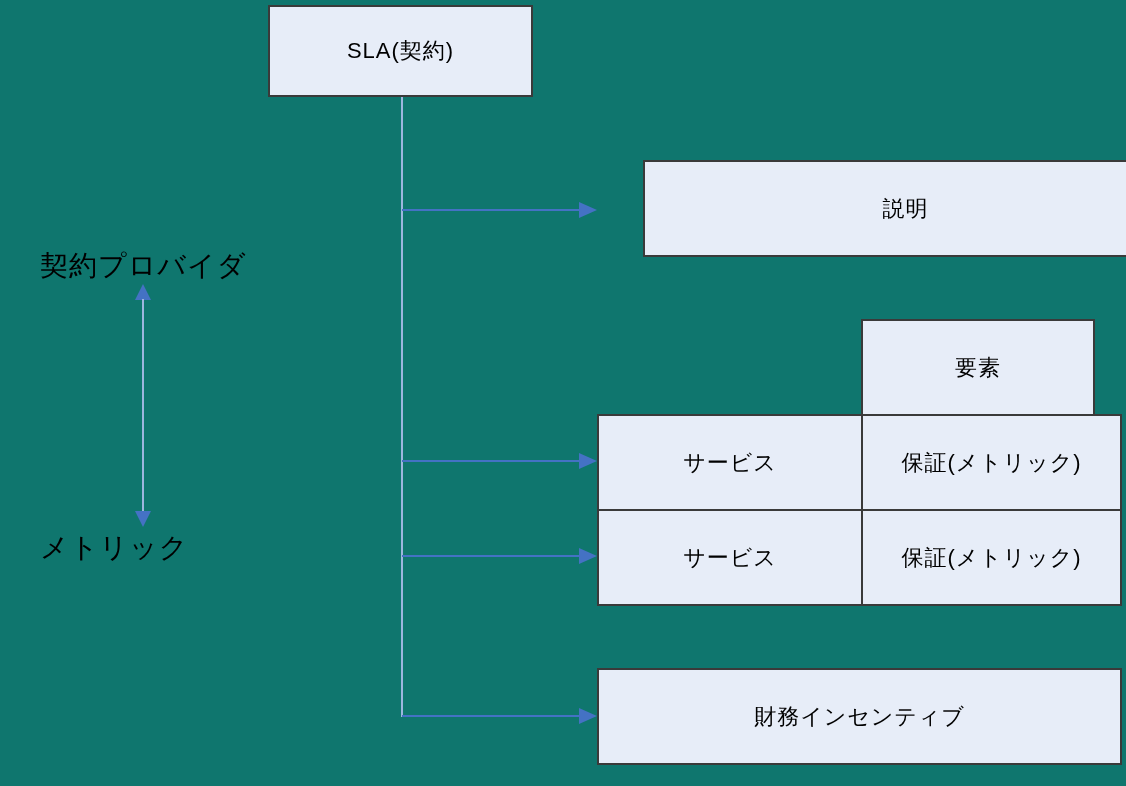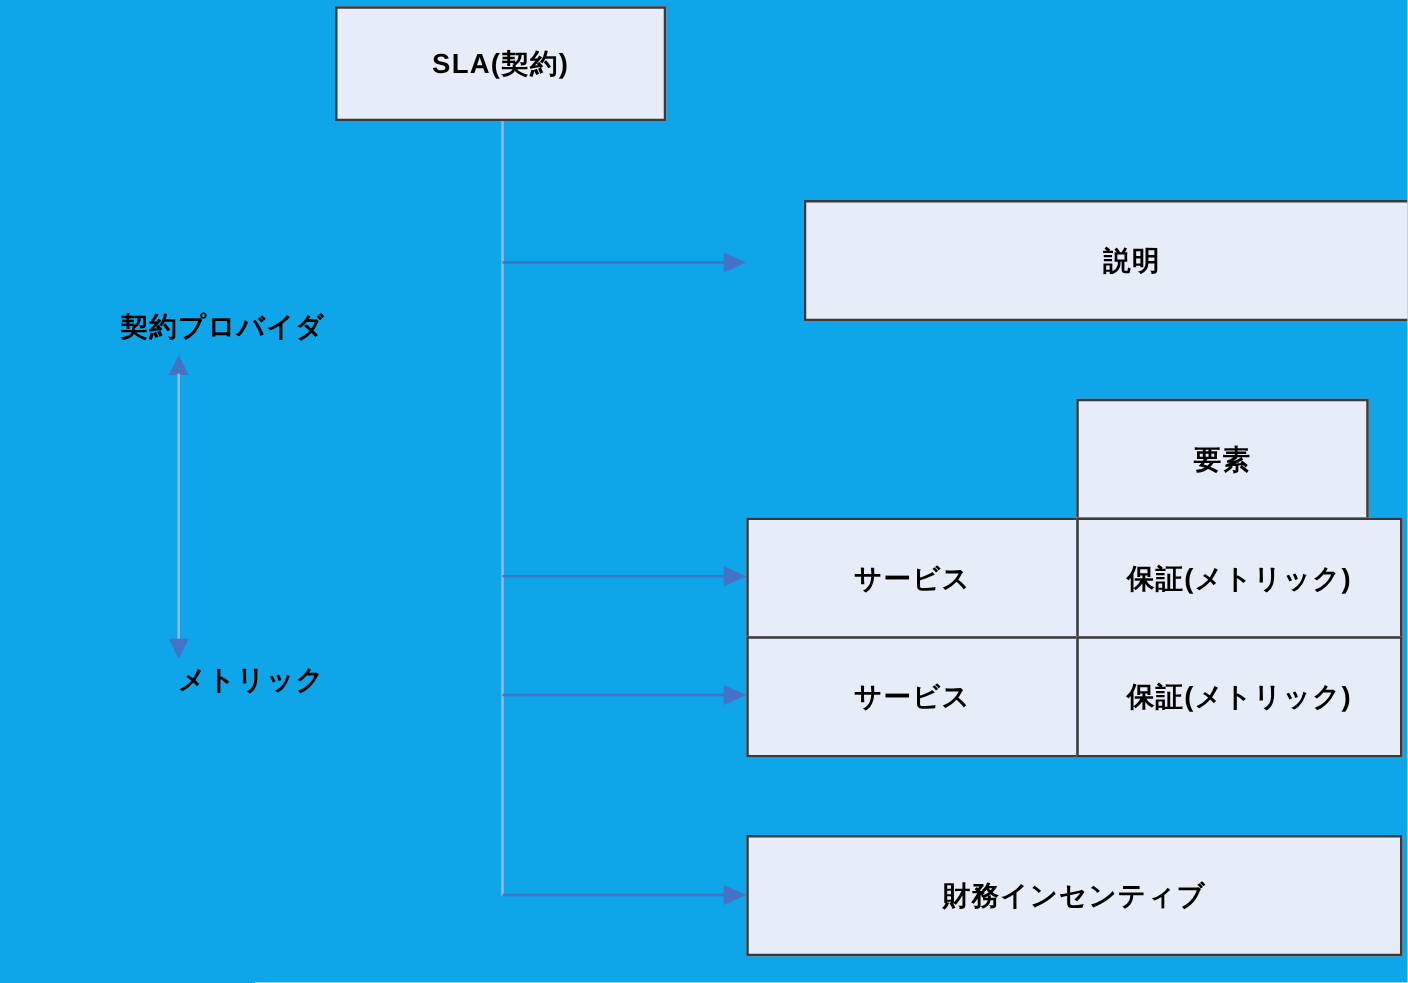--- a/index.html
+++ b/index.html
@@ -1,18 +1,18 @@
 <!DOCTYPE html>
 <html style="--box-fill: #e7edf8; --box-border: #3a3a3a; --arrow: #4472c4; --line-light: #9db6de;"><head>
 <meta charset="utf-8">
 <style>
   html,body { margin:0; padding:0; background:#ffffff; }
   .canvas {
-    position:relative; width:1126px; height:786px; background:#0ea5e9; overflow:hidden;
-    font-family:"Liberation Sans","DejaVu Sans",sans-serif; font-weight:bold; color:#000;
+    position:relative; width:1126px; height:786px; background:#0f766e; overflow:hidden;
+    font-family:"Liberation Sans","DejaVu Sans",sans-serif; font-weight:normal; color:#000;
   }
   .box {
     position:absolute; box-sizing:border-box;
     background:var(--box-fill,#e7edf8); border:2px solid var(--box-border,#3a3a3a);
     display:flex; align-items:center; justify-content:center;
     font-size:22px; letter-spacing:1px; white-space:nowrap;
   }
   .hline { position:absolute; height:2px; background:var(--arrow,#4472c4); }
   .arrow-right {
     position:absolute; width:0; height:0;
@@ -24,22 +24,22 @@
     position:absolute; width:0; height:0;
     border-left:8px solid transparent; border-right:8px solid transparent;
     border-bottom:16px solid var(--arrow,#4472c4);
   }
   .arrow-down {
     position:absolute; width:0; height:0;
     border-left:8px solid transparent; border-right:8px solid transparent;
     border-top:16px solid var(--arrow,#4472c4);
   }
   .side-label {
-    position:absolute; width:220px; text-align:right;
-    font-size:22px; letter-spacing:1px; white-space:nowrap;
+    position:absolute; width:220px; text-align:left;
+    font-size:28px; letter-spacing:1px; white-space:nowrap;
   }
 </style>
 </head>
 <body>
 
 <div class="canvas">
 
   <div class="box" style="left:268px; top:5px; width:265px; height:92px;">SLA(契約)</div>
 
   <div class="vline-light" style="left:401px; top:97px; height:620px;"></div>

